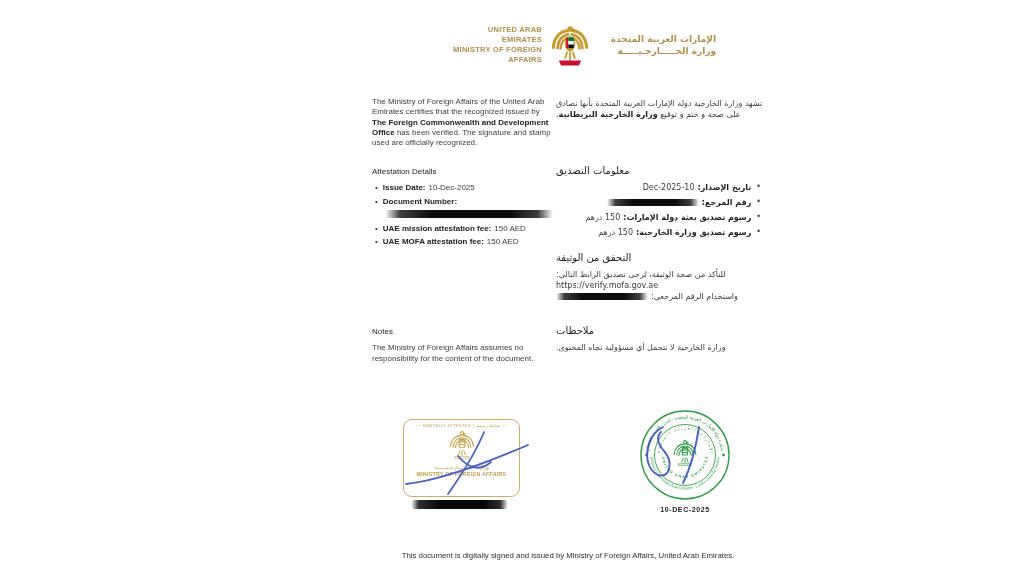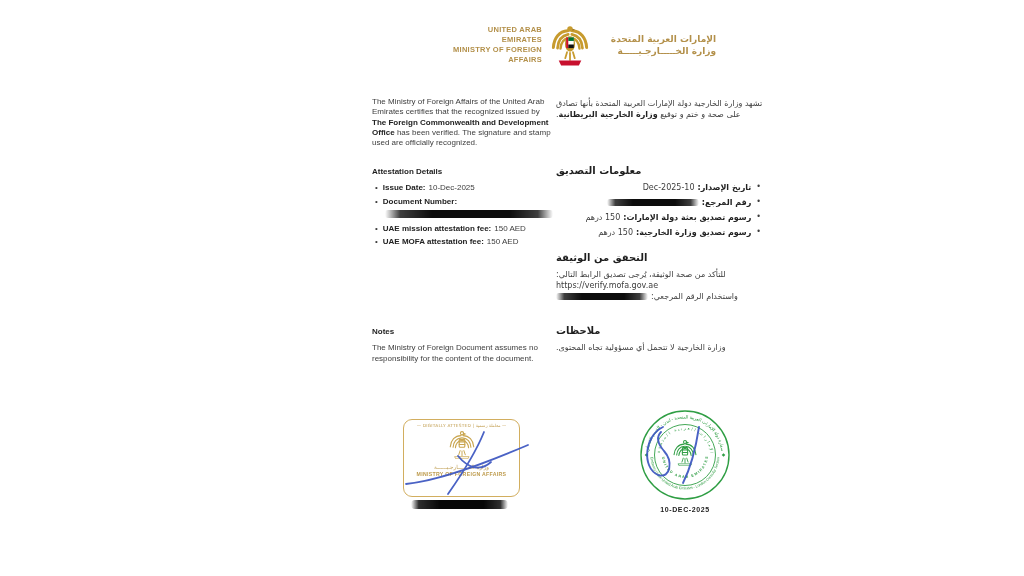--- a/index.html
+++ b/index.html
@@ -12,21 +12,21 @@
   .hdr-en { text-align:right; color:#b3904a; font-weight:bold; font-size:7.5px;
             line-height:10px; letter-spacing:.25px; width:96px; }
   .hdr-ar { text-align:right; color:#b3904a; font-weight:bold; font-size:9px;
             line-height:12px; direction:rtl; width:118px;
             font-family:"DejaVu Sans", sans-serif; }
 
   
   .blk-en { position:absolute; left:372px; width:183px; font-size:8px; line-height:10.3px; color:#3d3d3d; }
   .blk-ar { position:absolute; left:556px; width:207px; direction:rtl; text-align:left;
             font-size:8px; line-height:11px; color:#3d3d3d; font-family:"DejaVu Sans", sans-serif; }
-  .sec-title { font-weight:bold; color:#1e1e1e; font-size:8px; margin-bottom:6px; }
+  .sec-title { font-weight:normal; color:#1e1e1e; font-size:8px; margin-bottom:6px; }
   .blk-ar .sec-title { font-size:10px; }
   b { font-weight:bold; color:#222; }
 
   .bullet { display:flex; gap:5px; margin-bottom:3px; padding-left:3px; }
   .blk-ar .bullet { padding-left:0; padding-right:2px; margin-bottom:4px; }
   .dot { font-size:8px; line-height:10.3px; }
   .val { margin-left:3px; }
   .blk-ar .val { margin-left:0; margin-right:3px; }
 
   
@@ -169,21 +169,21 @@
 
   <div class="blk-ar" style="top:252px">
     <div class="sec-title">التحقق من الوثيقة</div>
     <span class="verline">للتأكد من صحة الوثيقة، يُرجى تصديق الرابط التالي:</span>
     <span class="verline">https://verify.mofa.gov.ae</span>
     <span class="verline"><span>واستخدام الرقم المرجعي:</span><span class="redact redact-inline"></span></span>
   </div>
 
   <div class="blk-en" style="top:327px">
     <div class="sec-title">Notes</div>
-    <span>The Ministry of Foreign Document assumes no responsibility for the content of the document.</span>
+    <span>The Ministry of Foreign Affairs assumes no responsibility for the content of the document.</span>
   </div>
   <div class="blk-ar" style="top:325px">
     <div class="sec-title">ملاحظات</div>
     <span>وزارة الخارجية لا تتحمل أي مسؤولية تجاه المحتوى.</span>
   </div>
 
   <div class="stamp-gold">
     <div class="stamp-gold-top">— DIGITALLY ATTESTED | معاملة رسمية —</div>
     <svg width="30" height="30" viewBox="0 0 64 64" style="color:#c9a54f; margin-top:1px">
       <use href="#falcon-outline"></use>
@@ -228,14 +228,15 @@
     <g style="color:#2f9e44">
       <use href="#falcon-outline" x="36" y="33" width="28" height="28"></use>
     </g>
     <g fill="none" stroke="#3b55c0" stroke-width="1.9" stroke-linecap="round" opacity=".92">
       <path d="M28 22 C 10 30 6 62 23 70 C 36 74 38 56 29 46 C 23 39 21 32 26 27"></path>
       <path d="M64 22 C 61 42 57 60 48 78"></path>
     </g>
   </svg>
   <div class="stamp-date">10-DEC-2025</div>
 
+  <div class="footer">This document is digitally signed and issued by Ministry of Foreign Affairs, United Arab Emirates.</div>
 
 </div>
 
 </body></html>

